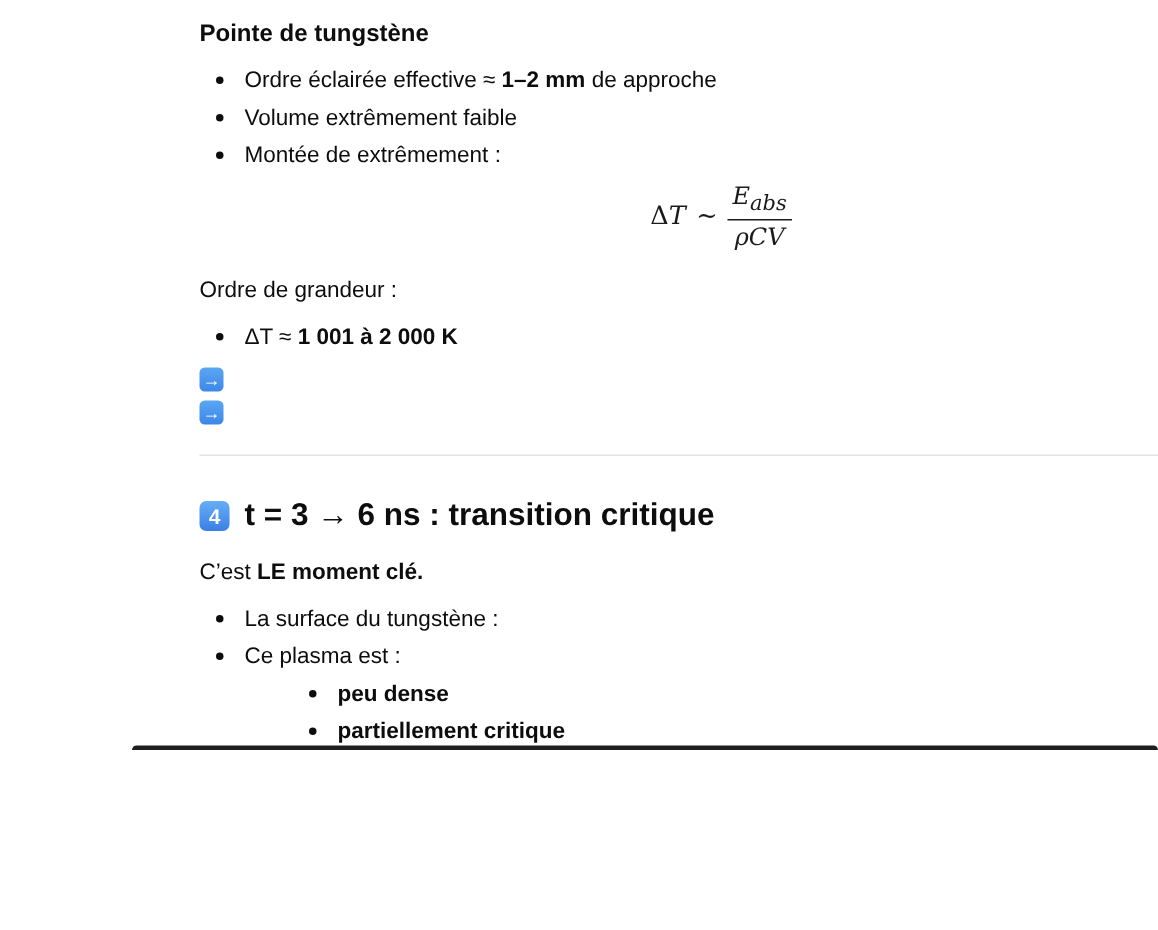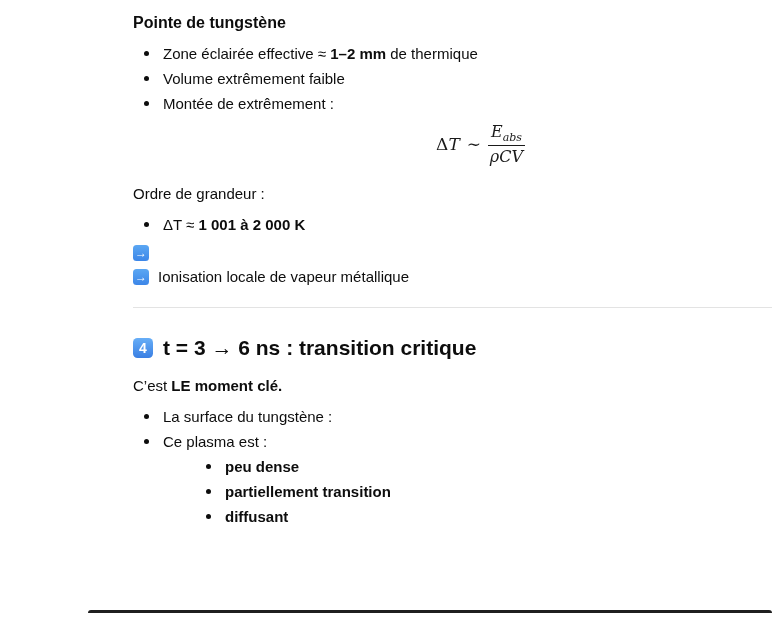--- a/index.html
+++ b/index.html
@@ -1,20 +1,20 @@
 <!DOCTYPE html>
 <html><head>
 <meta charset="utf-8">
 <style>
   * { box-sizing: border-box; }
   body { margin: 0; background: #fff; }
   .page {
     position: relative;
     width: 772px;
-    height: 613px;
+    height: 500px;
     background: #ffffff;
     overflow: hidden;
     color: #0d0d0d;
     font-family: "Liberation Sans", sans-serif;
     font-size: 15px;
   }
   .content { padding: 13px 0 0 133px; }
 
   h3.sub-heading { font-size: 16px; font-weight: 700; margin: 0; line-height: 20px; }
 
@@ -31,21 +31,21 @@
   .formula {
     width: 695px; height: 52px; margin: 2px 0 0 0;
     display: flex; align-items: center; justify-content: center;
     font-family: "DejaVu Serif", serif; font-size: 17px; color: #1a1a1a;
   }
   .formula .it { font-style: italic; }
   .formula .rel { margin: 0 7px; }
   .frac { display: inline-flex; flex-direction: column; align-items: center; font-size: 16px; }
   .frac .num { border-bottom: 1.2px solid #1a1a1a; padding: 0 3px 1px 3px; }
   .frac .den { padding-top: 1px; }
-  .frac sub { font-size: 11px; font-style: italic; }
+  .frac sub { font-size: 14px; font-style: italic; }
 
   p.plain { margin: 14px 3px 0 0; line-height: 20px; }
 
   .arrow-line { display: flex; align-items: center; line-height: 20px; }
   .arrow-line.first { margin-top: 8px; }
   .arrow-line.second { margin-top: 6px; }
   .arrow-badge {
     width: 16px; height: 16px; border-radius: 3.5px; margin-right: 9px; flex: 0 0 auto;
     background: linear-gradient(180deg, #5ba7f3, #3c86e8);
     color: #fff; font-size: 12px; font-weight: 700;
@@ -73,21 +73,21 @@
 </head>
 <body>
 
 <div class="page">
   <div class="content">
 
     <h3 class="sub-heading">Pointe de tungstène</h3>
 
     <ul class="blist">
       <li>
-        <span>Zone éclairée effective ≈ </span><strong>1–2 mm</strong><span> de thermique</span>
+        <span>Ordre éclairée effective ≈ </span><strong>1–2 mm</strong><span> de approche</span>
       </li>
       <li>Volume extrêmement faible</li>
       <li>Montée de extrêmement :</li>
     </ul>
 
     <div class="formula">
       <span>Δ</span>
         <span class="it">T</span>
       <span class="rel">∼</span>
       <span class="frac">
@@ -102,21 +102,20 @@
       <li>
         <span>ΔT ≈ </span><strong>1 001 à 2 000 K</strong>
       </li>
     </ul>
 
     <div class="arrow-line first">
       <span class="arrow-badge">→</span>
     </div>
     <div class="arrow-line second">
       <span class="arrow-badge">→</span>
-      <span>Ionisation locale de vapeur métallique</span>
     </div>
 
     <hr class="divider">
 
     <h2 class="big-heading">
       <span class="keycap-badge">4</span>
       <span>t = 3 → 6 ns : transition critique</span>
     </h2>
 
     <p class="plain">
@@ -124,21 +123,21 @@
     </p>
 
     <ul class="blist">
       <li>
         <span>La surface du tungstène :</span>
       </li>
       <li>
         <span>Ce plasma est :</span>
         <ul class="blist">
           <li><strong>peu dense</strong></li>
-          <li><strong>partiellement transition</strong></li>
+          <li><strong>partiellement critique</strong></li>
           <li><strong>diffusant</strong></li>
         </ul>
       </li>
     </ul>
 
 
   </div>
 
   <div class="bottom-bar"></div>
 </div>

